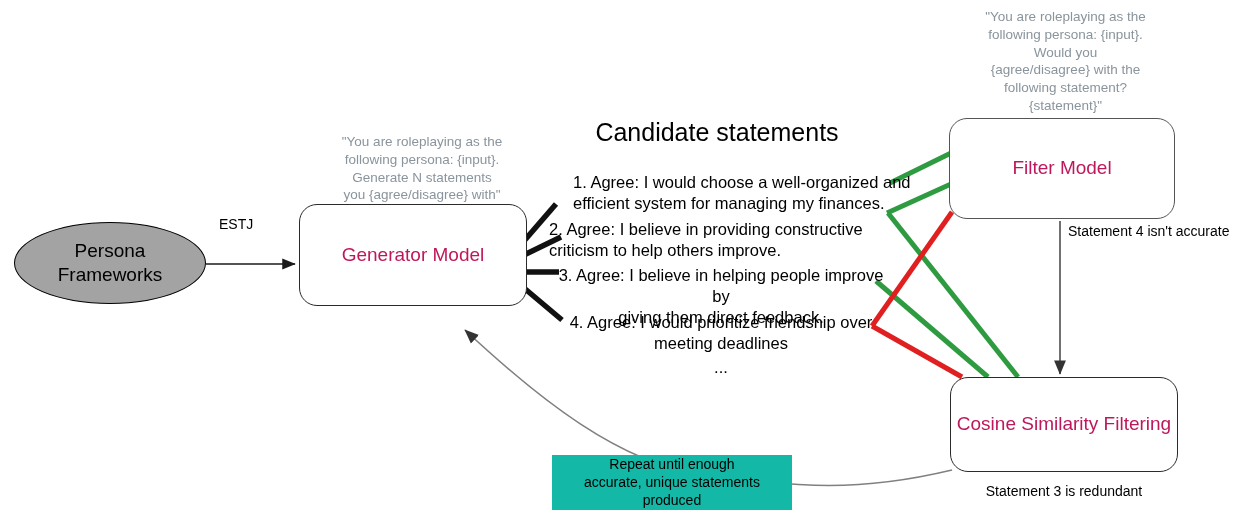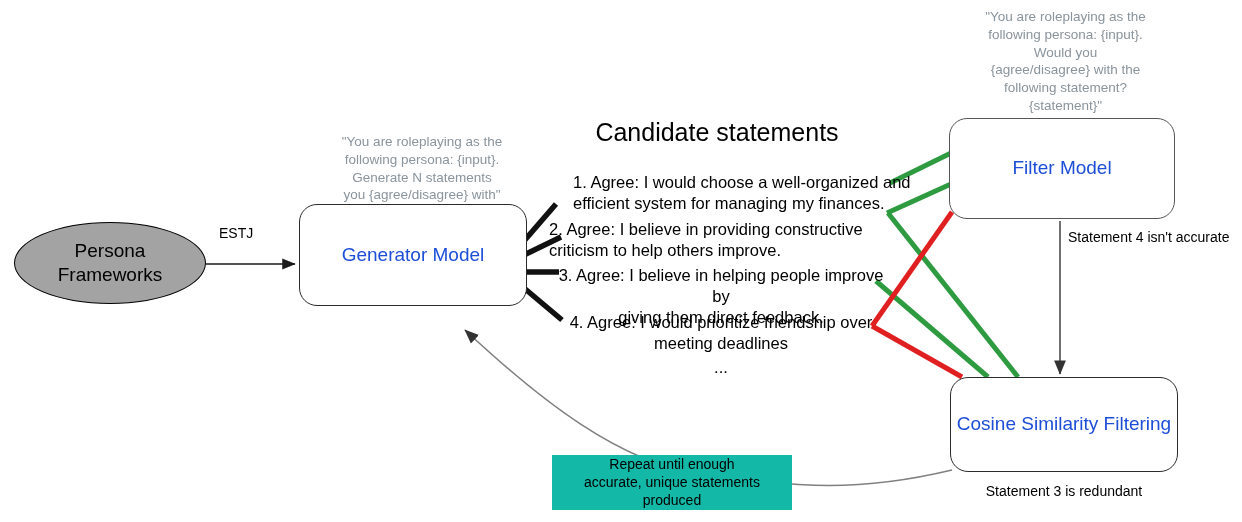--- a/index.html
+++ b/index.html
@@ -5,21 +5,21 @@
   html,body{margin:0;padding:0;background:#ffffff;}
   body{width:1242px;height:522px;overflow:hidden;
        font-family:"Liberation Sans","DejaVu Sans",sans-serif;
        -webkit-font-smoothing:antialiased;}
   #stage{position:relative;width:1242px;height:522px;background:#fff;}
   svg#wires{position:absolute;left:0;top:0;width:1242px;height:522px;overflow:visible;}
 
   .node{position:absolute;box-sizing:border-box;display:flex;
         align-items:center;justify-content:center;text-align:center;}
   .rbox{border:1.3px solid #2b2b2b;border-radius:18px;background:#fff;}
-  .rbox span{font-size:19px;color:#1d4ed8;line-height:1.2;}
+  .rbox span{font-size:19px;color:#be185d;line-height:1.2;}
 
   .ellipse{border:1.4px solid #000;border-radius:50%;background:#a3a3a3;}
   .ellipse span{font-size:19px;color:#000;line-height:1.25;}
 
   .plabel{position:absolute;color:#8a949c;font-size:13.5px;line-height:1.32;
           text-align:center;}
   .caption{position:absolute;color:#000;font-size:14px;line-height:1.3;text-align:center;}
   .edgelabel{position:absolute;color:#000;font-size:14px;line-height:1.3;}
 
   .heading{position:absolute;color:#000;font-size:25px;line-height:1.25;text-align:center;}
@@ -94,23 +94,23 @@
 Generate N statements
 you {agree/disagree} with"</div>
 
   <div class="plabel" style="left:973px;top:8px;width:185px;white-space:pre-line;">"You are roleplaying as the
 following persona: {input}.
 Would you
 {agree/disagree} with the
 following statement?
 {statement}"</div>
 
-  <div class="edgelabel" style="left:219px;top:224px;">ESTJ</div>
+  <div class="edgelabel" style="left:219px;top:215px;">ESTJ</div>
 
-  <div class="edgelabel" style="left:1068px;top:228px;white-space:nowrap;text-align:right;">Statement 4 isn't accurate</div>
+  <div class="edgelabel" style="left:1068px;top:222px;white-space:nowrap;text-align:right;">Statement 4 isn't accurate</div>
 
   <div class="caption" style="left:950px;top:482px;width:228px;">Statement 3 is redundant</div>
 
   <div class="caption" style="left:552px;top:455px;width:240px;white-space:pre-line;
               background:#14b8a6;">Repeat until enough
 accurate, unique statements
 produced</div>
 
   <div class="heading" style="left:587px;top:117px;width:260px;">Candidate statements</div>
 

